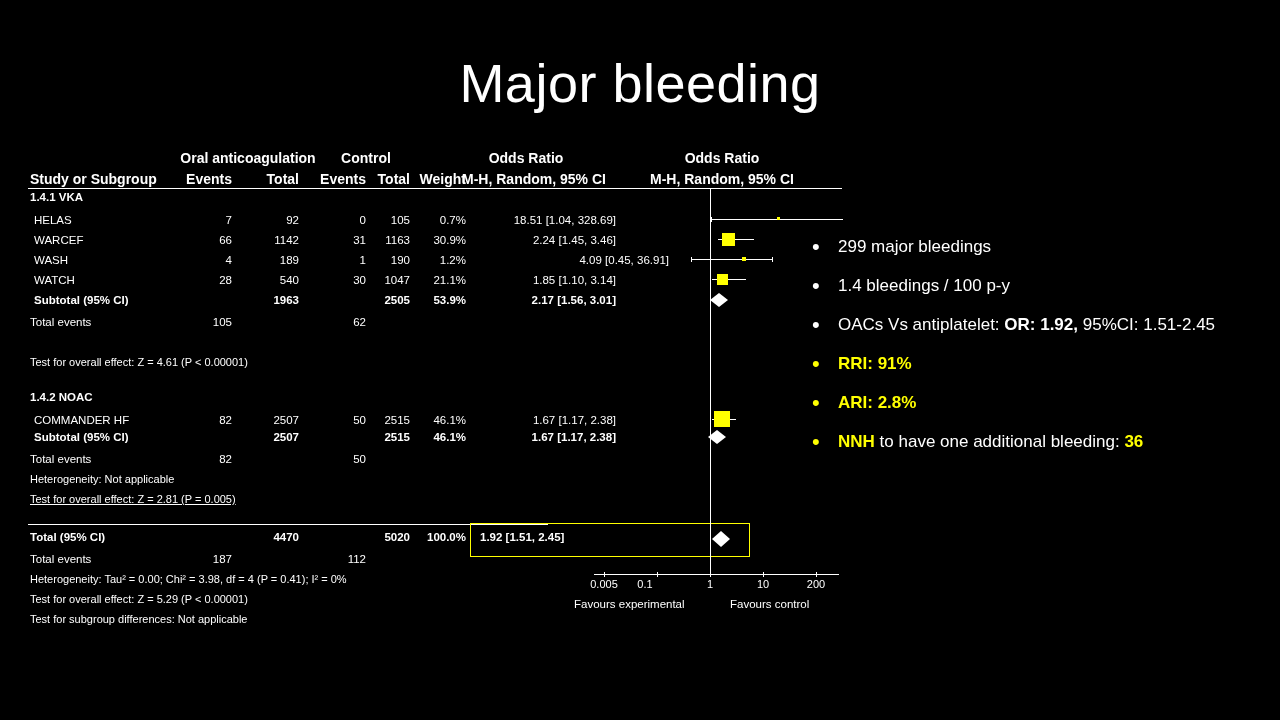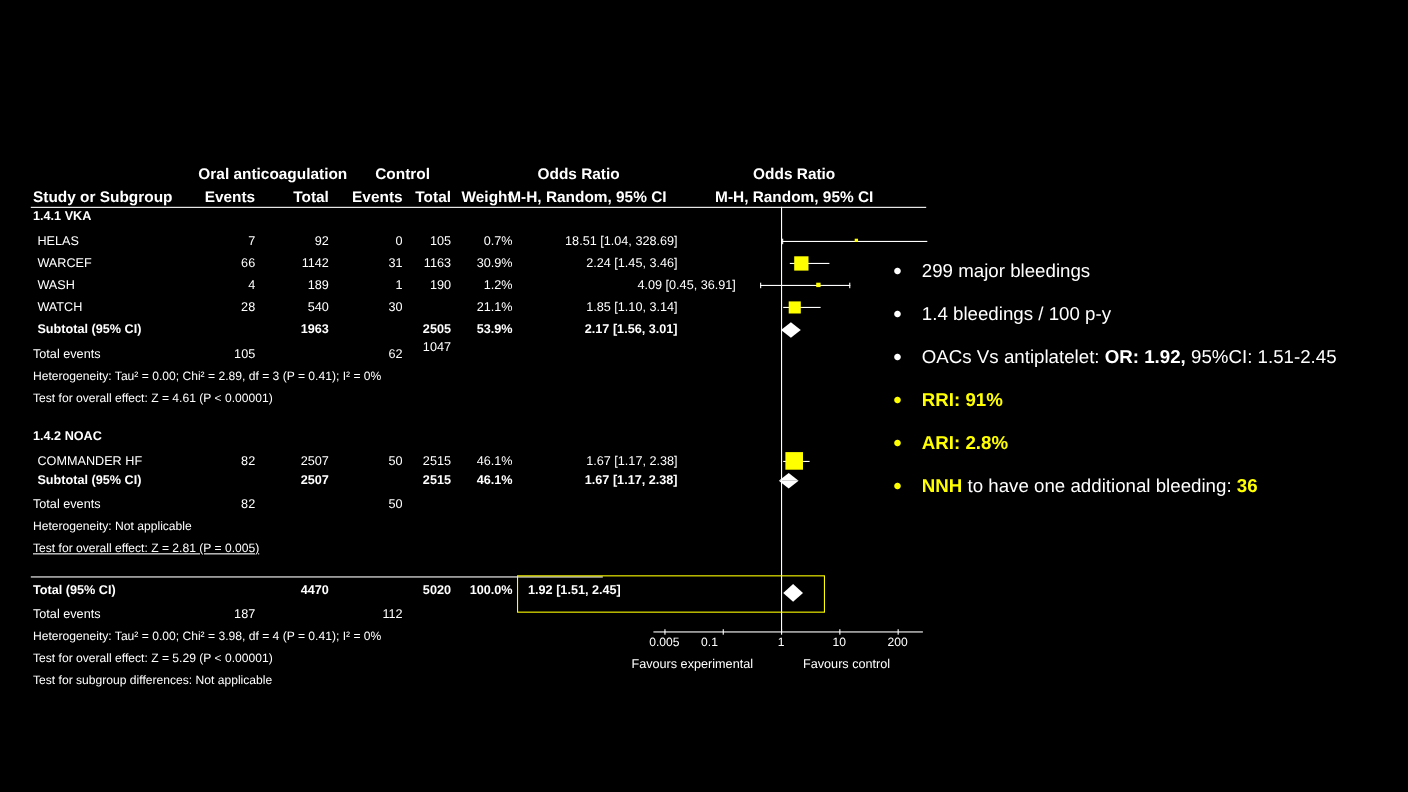--- a/index.html
+++ b/index.html
@@ -45,20 +45,21 @@
   .dot{width:26px; flex:0 0 26px; font-size:22px; line-height:30px; text-align:left;}
   .btxt{font-size:17px; line-height:30px;}
   .yellow{color:#ffff00;}
   .bold{font-weight:bold;}
 </style>
 </head>
 <body>
 
 <div id="slide">
 
+  <div class="title">Major bleeding</div>
 
   <div id="forest">
 
     <div class="fp hdr c" style="left:140px; top:10px; width:172px;">Oral anticoagulation</div>
     <div class="fp hdr c" style="left:286px; top:10px; width:116px;">Control</div>
     <div class="fp hdr c" style="left:414px; top:10px; width:180px;">Odds Ratio</div>
     <div class="fp hdr c" style="left:600px; top:10px; width:200px;">Odds Ratio</div>
 
     <div class="fp hdr" style="left:8px; top:31px;">Study or Subgroup</div>
     <div class="fp hdr r" style="left:150px; top:31px; width:60px;">Events</div>
@@ -94,35 +95,34 @@
     <div class="fp rowtxt r" style="left:215px; top:114px; width:62px;">189</div>
     <div class="fp rowtxt r" style="left:282px; top:114px; width:62px;">1</div>
     <div class="fp rowtxt r" style="left:344px; top:114px; width:44px;">190</div>
     <div class="fp rowtxt r" style="left:384px; top:114px; width:60px;">1.2%</div>
     <div class="fp rowtxt r" style="left:430px; top:114px; width:169px;padding-left:48px;">4.09 [0.45, 36.91]</div>
 
     <div class="fp rowtxt" style="left:12px; top:134px;">WATCH</div>
     <div class="fp rowtxt r" style="left:150px; top:134px; width:60px;">28</div>
     <div class="fp rowtxt r" style="left:215px; top:134px; width:62px;">540</div>
     <div class="fp rowtxt r" style="left:282px; top:134px; width:62px;">30</div>
-    <div class="fp rowtxt r" style="left:344px; top:134px; width:44px;margin-top:36px;">1047</div>
+    <div class="fp rowtxt r" style="left:344px; top:134px; width:44px;">1047</div>
     <div class="fp rowtxt r" style="left:384px; top:134px; width:60px;">21.1%</div>
     <div class="fp rowtxt r" style="left:430px; top:134px; width:164px;">1.85 [1.10, 3.14]</div>
 
     <div class="fp rowtxt b" style="left:12px; top:154px;">Subtotal (95% CI)</div>
     <div class="fp rowtxt b r" style="left:215px; top:154px; width:62px;">1963</div>
     <div class="fp rowtxt b r" style="left:344px; top:154px; width:44px;">2505</div>
     <div class="fp rowtxt b r" style="left:384px; top:154px; width:60px;">53.9%</div>
     <div class="fp rowtxt b r" style="left:430px; top:154px; width:164px;">2.17 [1.56, 3.01]</div>
 
     <div class="fp rowtxt" style="left:8px; top:176px;">Total events</div>
     <div class="fp rowtxt r" style="left:150px; top:176px; width:60px;">105</div>
     <div class="fp rowtxt r" style="left:282px; top:176px; width:62px;">62</div>
 
-    <div class="fp small" style="left:8px; top:196px;">Heterogeneity: Tau² = 0.00; Chi² = 2.89, df = 3 (P = 0.41); I² = 0%</div>
     <div class="fp small" style="left:8px; top:216px;">Test for overall effect: Z = 4.61 (P &lt; 0.00001)</div>
 
     <div class="fp rowtxt b" style="left:8px; top:251px;">1.4.2 NOAC</div>
 
     <div class="fp rowtxt" style="left:12px; top:274px;">COMMANDER HF</div>
     <div class="fp rowtxt r" style="left:150px; top:274px; width:60px;">82</div>
     <div class="fp rowtxt r" style="left:215px; top:274px; width:62px;">2507</div>
     <div class="fp rowtxt r" style="left:282px; top:274px; width:62px;">50</div>
     <div class="fp rowtxt r" style="left:344px; top:274px; width:44px;">2515</div>
     <div class="fp rowtxt r" style="left:384px; top:274px; width:60px;">46.1%</div>

